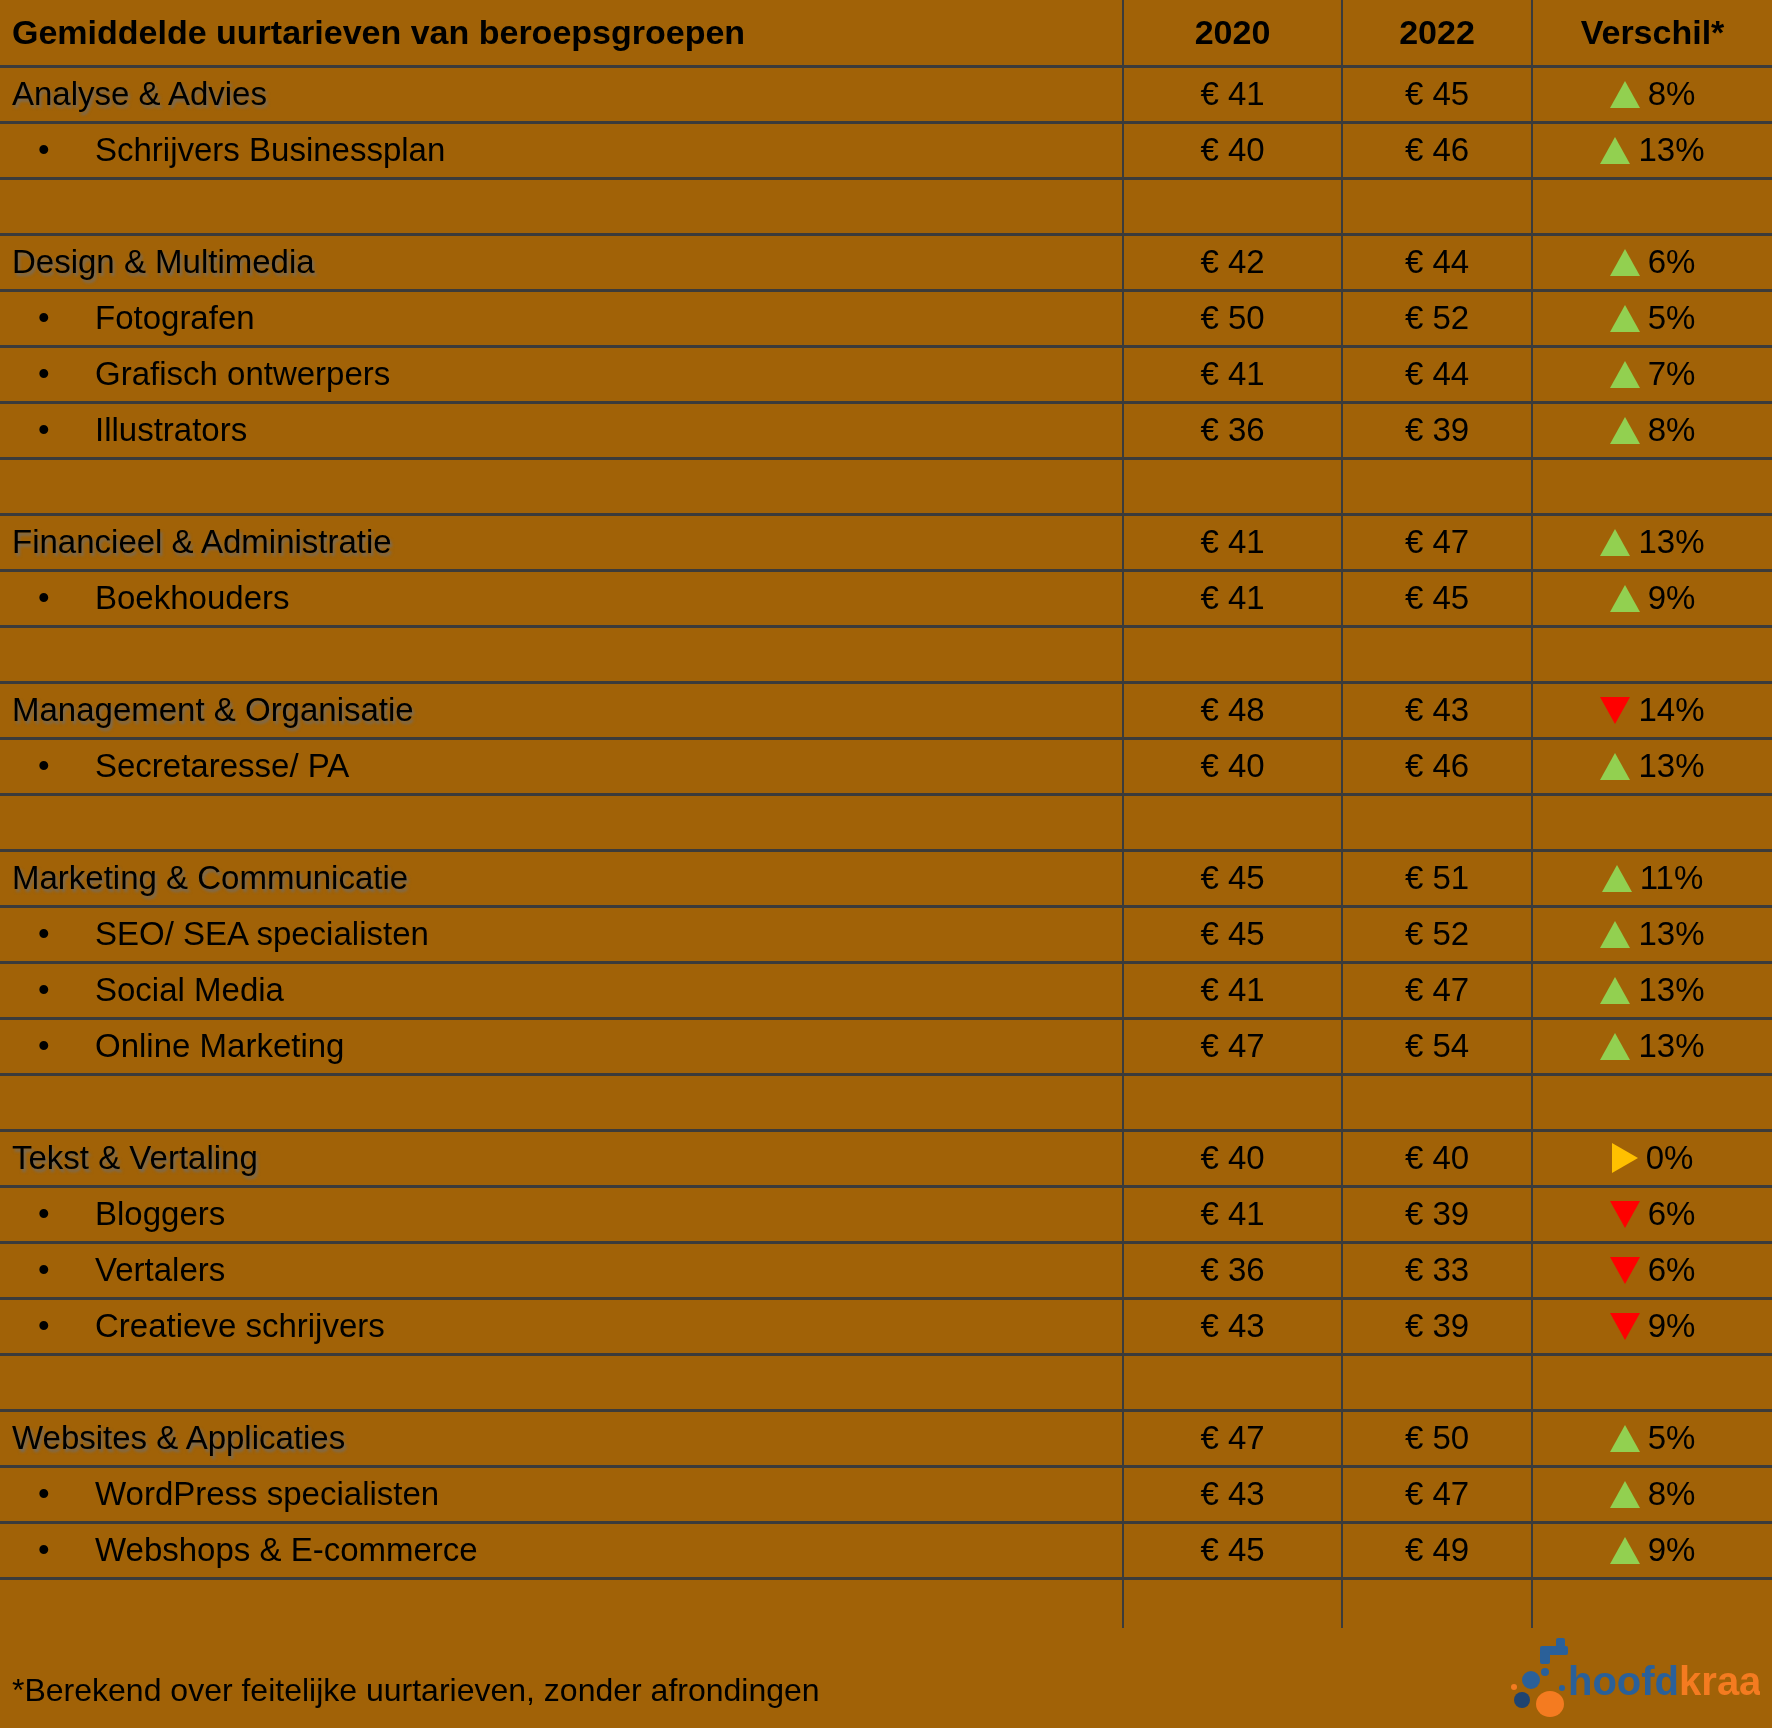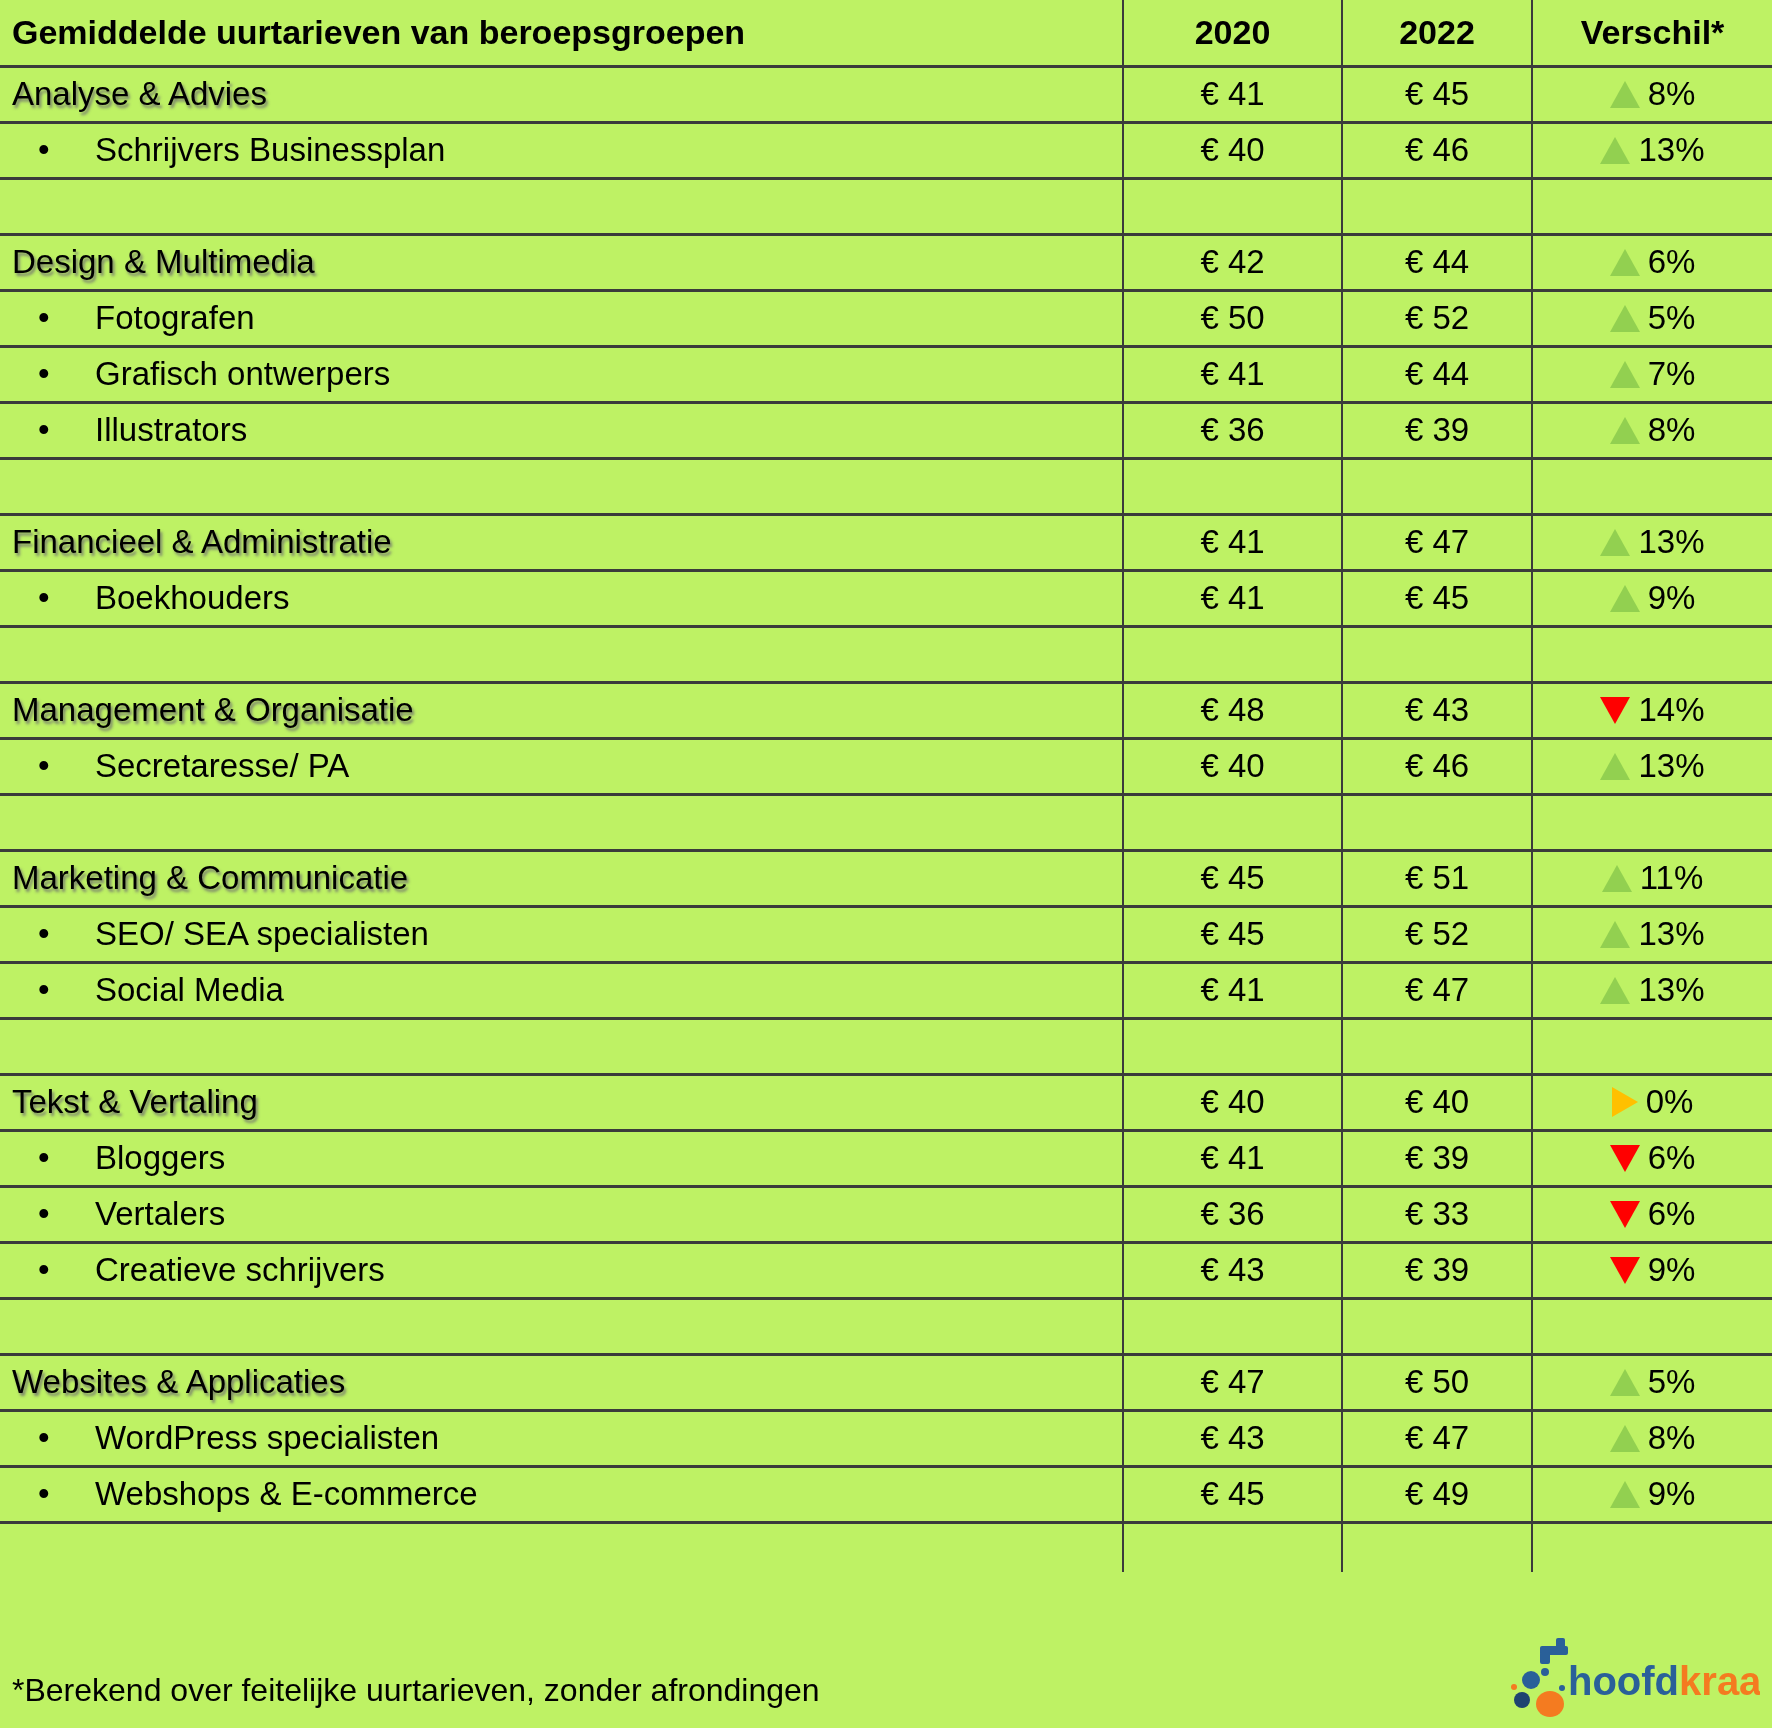--- a/index.html
+++ b/index.html
@@ -1,17 +1,17 @@
 <!DOCTYPE html>
 <html style="--up: #92D050; --down: #FF0000; --flat: #FFC000; --line: #3B3B3B; --logo_blue: #2A6099; --logo_orange: #F47B20; --logo_navy: #1F4470;"><head>
 <meta charset="utf-8">
 <style>
   html,body{margin:0;padding:0;background:#ffffff;}
   body{font-family:"Liberation Sans", sans-serif; color:#000;}
-  .page{position:relative;width:1772px;height:1728px;background:#bef264;overflow:hidden;}
+  .page{position:relative;width:1772px;height:1728px;background:#a16207;overflow:hidden;}
 
   table.rates{border-collapse:collapse;table-layout:fixed;width:1772px;}
   col.c-name{width:1123px;}
   col.c-2020{width:219px;}
   col.c-2021{width:190px;}
   col.c-diff{width:240px;}
 
   tr{border-bottom:3px solid var(--line);}
   tbody tr.last{border-bottom:none;}
   th,td{padding:0;margin:0;vertical-align:middle;font-size:33px;font-weight:normal;overflow:hidden;}
@@ -221,20 +221,31 @@
             <span class="diffwrap">
               <span class="tri up"></span>
               <span class="pct">13%</span>
             </span>
           </td>
         </tr>
         <tr class="item">
           <td class="name"><span class="bullet">•</span><span class="label">Social Media</span></td>
           <td class="val">€ 41</td>
           <td class="val">€ 47</td>
+          <td class="diff">
+            <span class="diffwrap">
+              <span class="tri up"></span>
+              <span class="pct">13%</span>
+            </span>
+          </td>
+        </tr>
+        <tr class="item">
+          <td class="name"><span class="bullet">•</span><span class="label">Online Marketing</span></td>
+          <td class="val">€ 47</td>
+          <td class="val">€ 54</td>
           <td class="diff">
             <span class="diffwrap">
               <span class="tri up"></span>
               <span class="pct">13%</span>
             </span>
           </td>
         </tr>
         <tr class="spacer">
           <td class="name"></td>
           <td class="val"></td>

